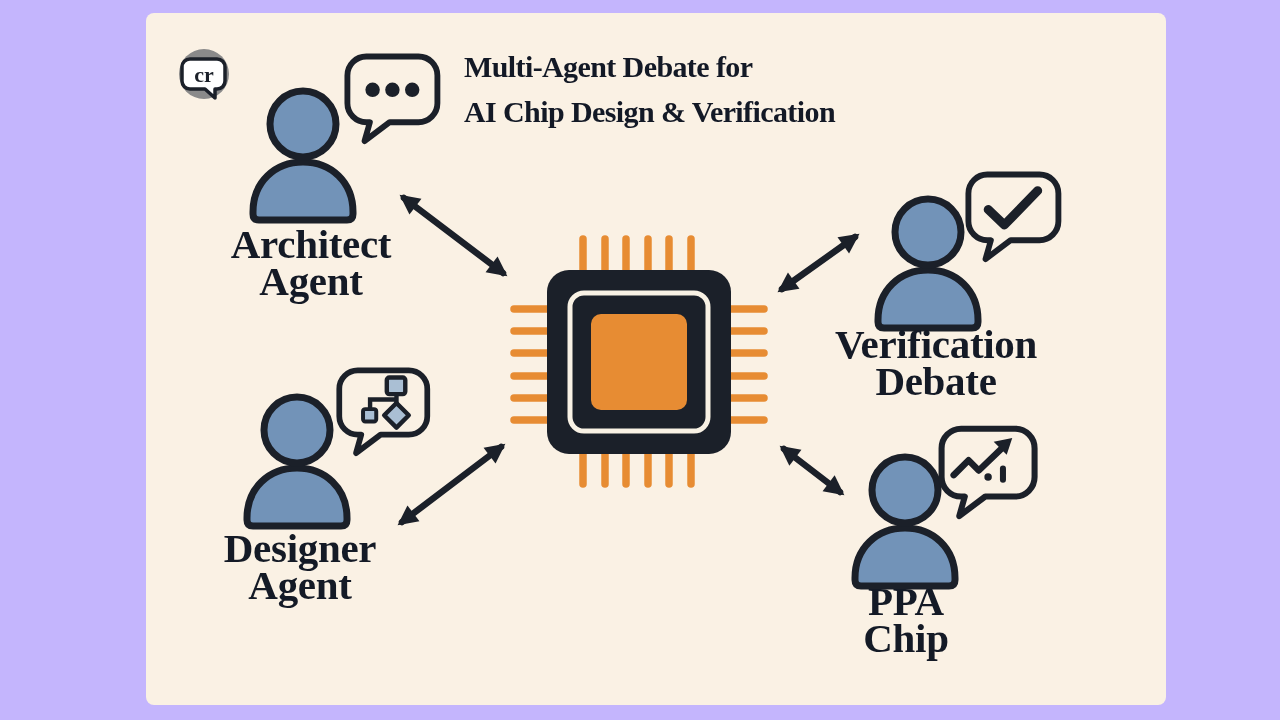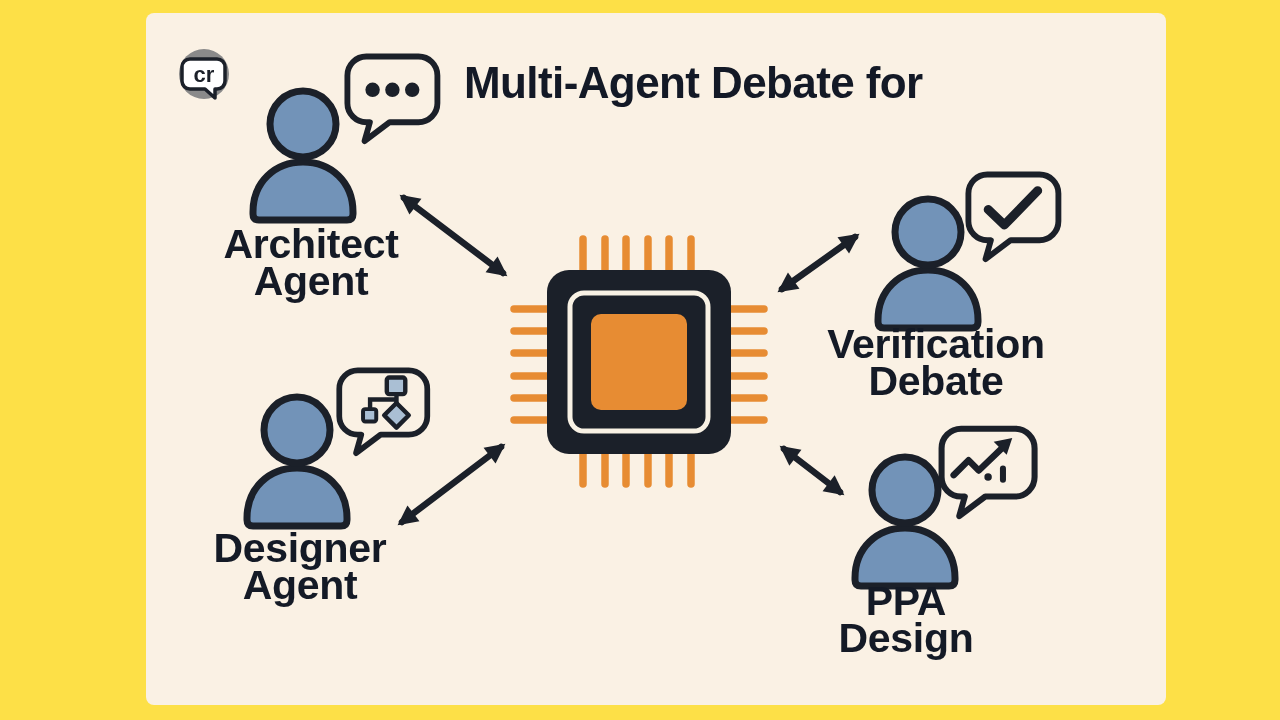--- a/index.html
+++ b/index.html
@@ -1,23 +1,23 @@
 <!DOCTYPE html>
 <html><head>
 <meta charset="utf-8">
 <style>
   html,body{margin:0;padding:0;}
   body{width:1280px;height:720px;overflow:hidden;background:#ffffff;}
-  .stage{position:relative;width:1280px;height:720px;background:#fde047;
-         font-family:Liberation Sans, sans-serif;}
+  .stage{position:relative;width:1280px;height:720px;background:#c4b5fd;
+         font-family:Liberation Serif, serif;}
   .card{position:absolute;left:146px;top:13px;width:1020px;height:692px;
         background:#faf1e4;border-radius:8px;}
   svg.art{position:absolute;left:0;top:0;width:1280px;height:720px;}
-  .title{position:absolute;left:464px;top:60px;color:#131926;font-weight:700;
-         font-size:44px;line-height:45px;letter-spacing:-0.6px;}
+  .title{position:absolute;left:464px;top:44px;color:#131926;font-weight:700;
+         font-size:30px;line-height:45px;letter-spacing:-0.6px;}
   .agent-label{position:absolute;text-align:center;font-weight:700;font-size:41px;
          line-height:37px;color:#141a26;white-space:pre-line;letter-spacing:-0.3px;}
   #label-architect{left:191px;top:226px;width:240px;}
   #label-verification{left:796px;top:326px;width:280px;}
   #label-designer{left:180px;top:530px;width:240px;}
   #label-ppa{left:786px;top:583px;width:240px;}
 </style>
 </head>
 <body>
 
@@ -123,23 +123,24 @@
           <path d="M82 15 L62 19 L76 33 Z" fill="#1b2029"></path>
           <circle cx="56" cy="57" r="4" fill="#1b2029"></circle>
           <line x1="72" y1="48" x2="72" y2="60" stroke="#1b2029" stroke-width="6.5" stroke-linecap="round"></line>
         </g>
       </g>
     </g>
   </svg>
 
   <div class="title">
     <div>Multi-Agent Debate for</div>
+    <div>AI Chip Design &amp; Verification</div>
   </div>
 
   <div class="agent-label" id="label-architect">Architect
 Agent</div>
   <div class="agent-label" id="label-verification">Verification
 Debate</div>
   <div class="agent-label" id="label-designer">Designer
 Agent</div>
   <div class="agent-label" id="label-ppa">PPA
-Design</div>
+Chip</div>
 </div>
 
 </body></html>

